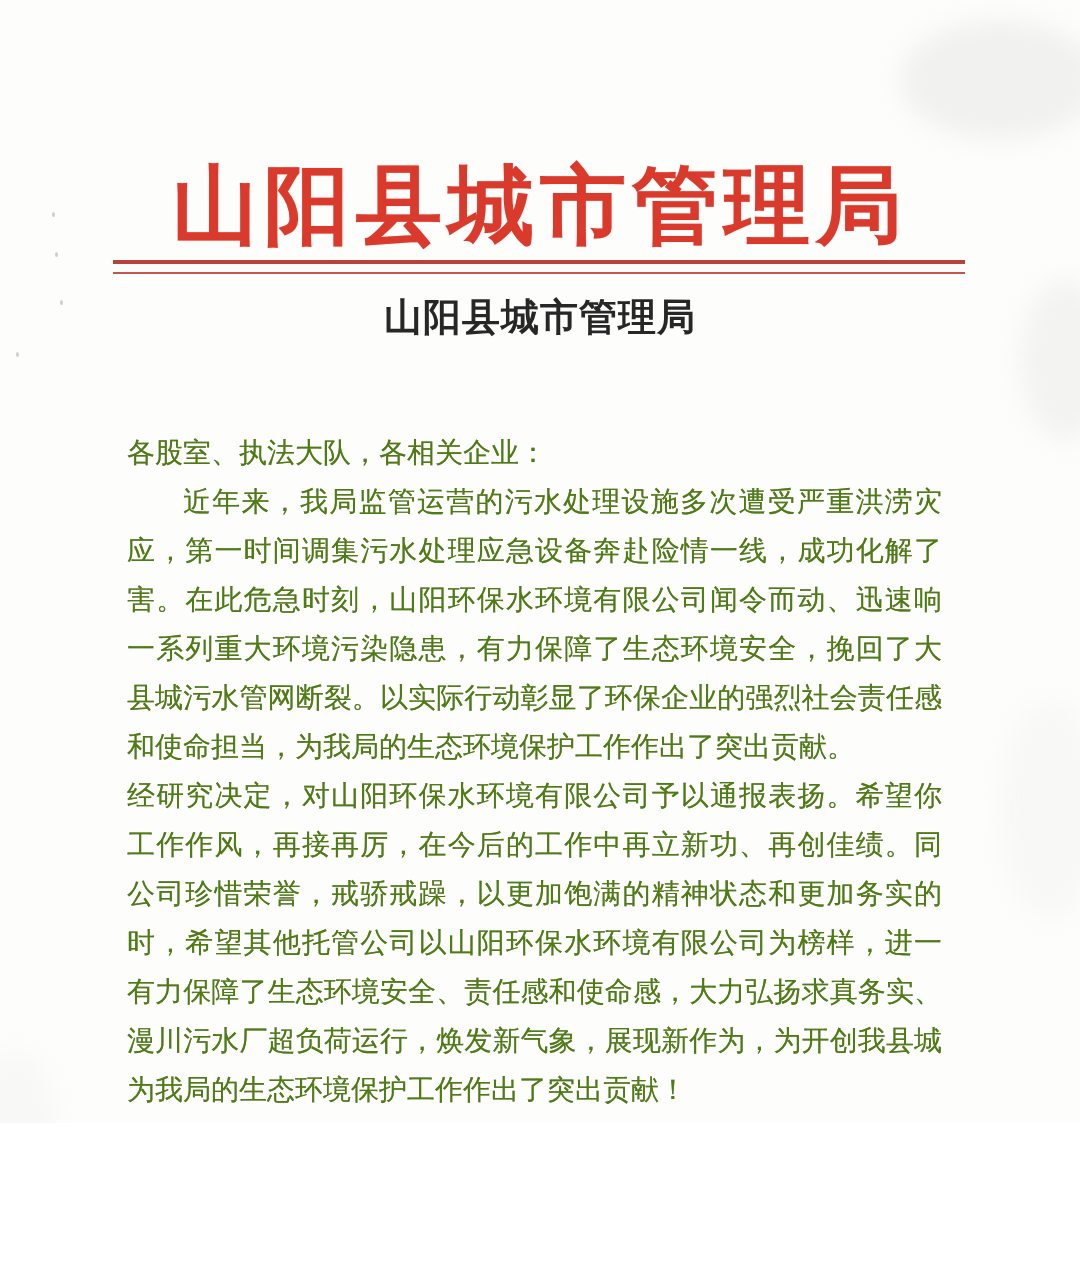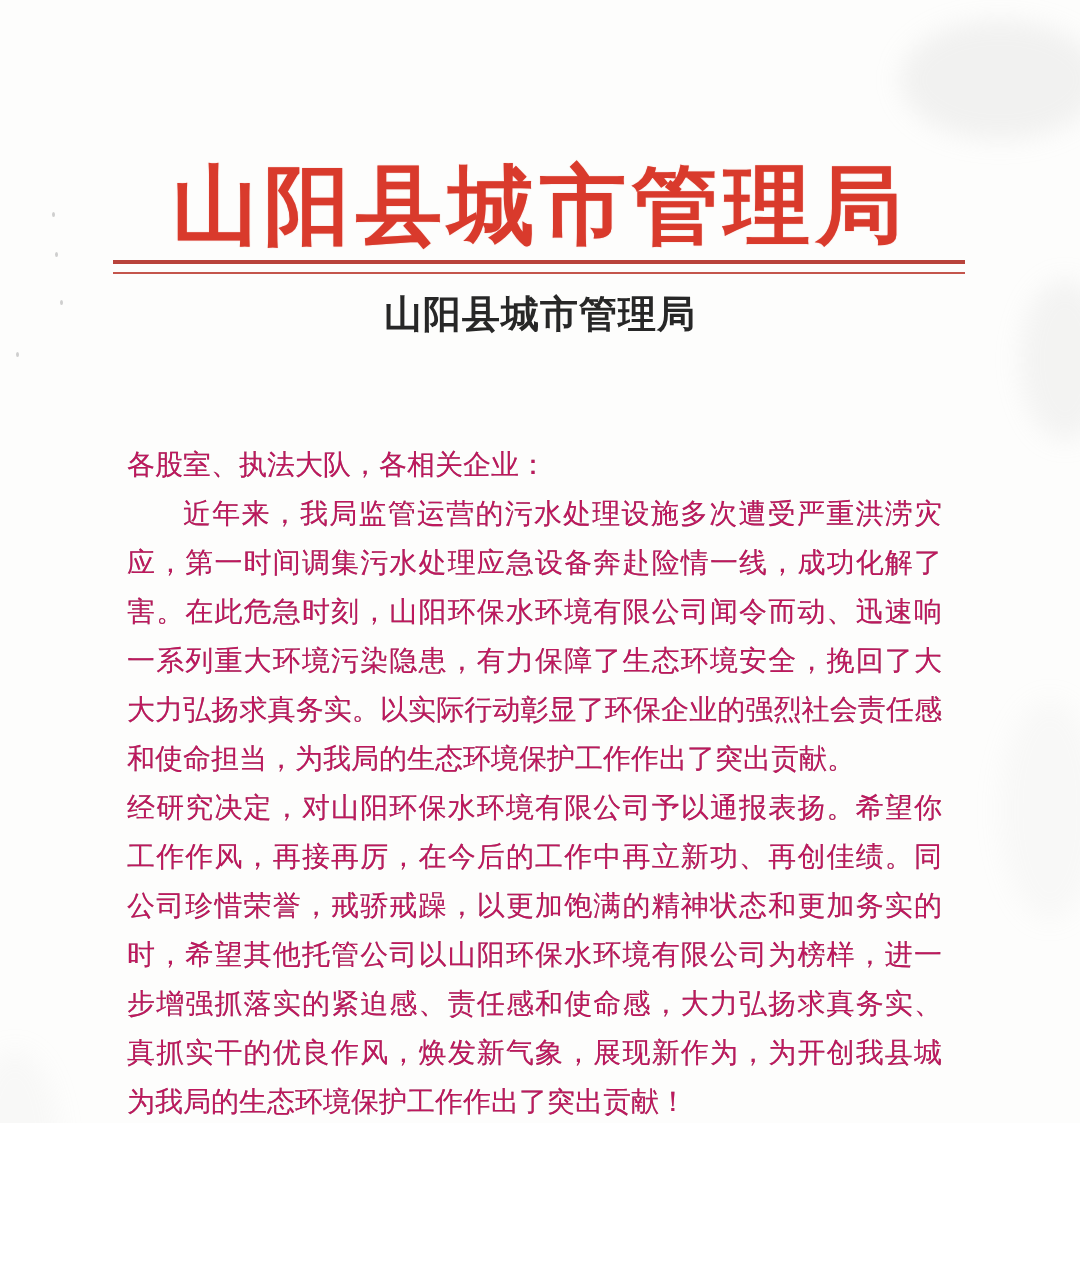--- a/index.html
+++ b/index.html
@@ -2,21 +2,21 @@
 <html><head>
 <meta charset="utf-8">
 <style>
   html,body{margin:0;padding:0;}
   .page{
     position:relative;
     width:1080px;height:1123px;
     margin:0 auto;
     background:#fdfdfc;
     overflow:hidden;
-    font-family:Liberation Mono, monospace;
+    font-family:Liberation Sans, sans-serif;
   }
   
   .smudge{position:absolute;border-radius:50%;filter:blur(12px);pointer-events:none;}
   .smudge.tr{left:900px;top:20px;width:200px;height:120px;background:rgba(190,190,190,0.18);}
   .smudge.r1{left:1020px;top:280px;width:90px;height:160px;background:rgba(195,195,195,0.16);}
   .smudge.r2{left:1000px;top:700px;width:100px;height:220px;background:rgba(210,210,210,0.10);}
   .smudge.bl{left:-30px;top:1050px;width:90px;height:200px;background:rgba(205,205,205,0.10);}
   .speck{position:absolute;width:3px;height:5px;background:rgba(120,120,120,0.35);border-radius:50%;pointer-events:none;}
 
   
@@ -34,22 +34,22 @@
 
   
   .doc-title{
     position:absolute;left:0;top:293px;width:100%;
     text-align:center;color:#272727;font-weight:bold;
   }
   .doc-title .t-line{font-size:38px;line-height:48px;letter-spacing:1px;white-space:nowrap;}
 
   
   .body-text{
-    position:absolute;left:127px;top:442px;width:815px;
-    font-size:28px;color:#be185d;
+    position:absolute;left:127px;top:428px;width:815px;
+    font-size:28px;color:#4d7c0f;
     text-shadow:0 0 0.5px rgba(70,70,70,0.55);
   }
   .line{height:49px;line-height:49px;overflow:hidden;}
   .line.fill{text-align:justify;text-align-last:justify;}
   .line.left{text-align:left;white-space:nowrap;}
   .line.indent{padding-left:56px;}
 
   
   .seal{
     position:absolute;left:692px;top:1193px;width:228px;height:228px;
@@ -89,28 +89,28 @@
   <div class="doc-title">
     <div class="t-line">山阳县城市管理局</div>
   </div>
 
   <div class="body-text">
     <div class="line left">各股室、执法大队，各相关企业：</div>
     <div class="line fill indent">近年来，我局监管运营的污水处理设施多次遭受严重洪涝灾</div>
     <div class="line fill">应，第一时间调集污水处理应急设备奔赴险情一线，成功化解了</div>
     <div class="line fill">害。在此危急时刻，山阳环保水环境有限公司闻令而动、迅速响</div>
     <div class="line fill">一系列重大环境污染隐患，有力保障了生态环境安全，挽回了大</div>
-    <div class="line fill">大力弘扬求真务实。以实际行动彰显了环保企业的强烈社会责任感</div>
+    <div class="line fill">县城污水管网断裂。以实际行动彰显了环保企业的强烈社会责任感</div>
     <div class="line left">和使命担当，为我局的生态环境保护工作作出了突出贡献。</div>
     <div class="line fill">经研究决定，对山阳环保水环境有限公司予以通报表扬。希望你</div>
     <div class="line fill">工作作风，再接再厉，在今后的工作中再立新功、再创佳绩。同</div>
     <div class="line fill">公司珍惜荣誉，戒骄戒躁，以更加饱满的精神状态和更加务实的</div>
     <div class="line fill">时，希望其他托管公司以山阳环保水环境有限公司为榜样，进一</div>
-    <div class="line fill">步增强抓落实的紧迫感、责任感和使命感，大力弘扬求真务实、</div>
-    <div class="line fill">真抓实干的优良作风，焕发新气象，展现新作为，为开创我县城</div>
+    <div class="line fill">有力保障了生态环境安全、责任感和使命感，大力弘扬求真务实、</div>
+    <div class="line fill">漫川污水厂超负荷运行，焕发新气象，展现新作为，为开创我县城</div>
     <div class="line left">为我局的生态环境保护工作作出了突出贡献！</div>
   </div>
 
   <div class="seal">
     <span class="seal-char c0">县</span>
     <span class="seal-char c1">城</span>
     <span class="seal-char c2">市</span>
     <span class="seal-char c3">管</span>
   </div>
 

